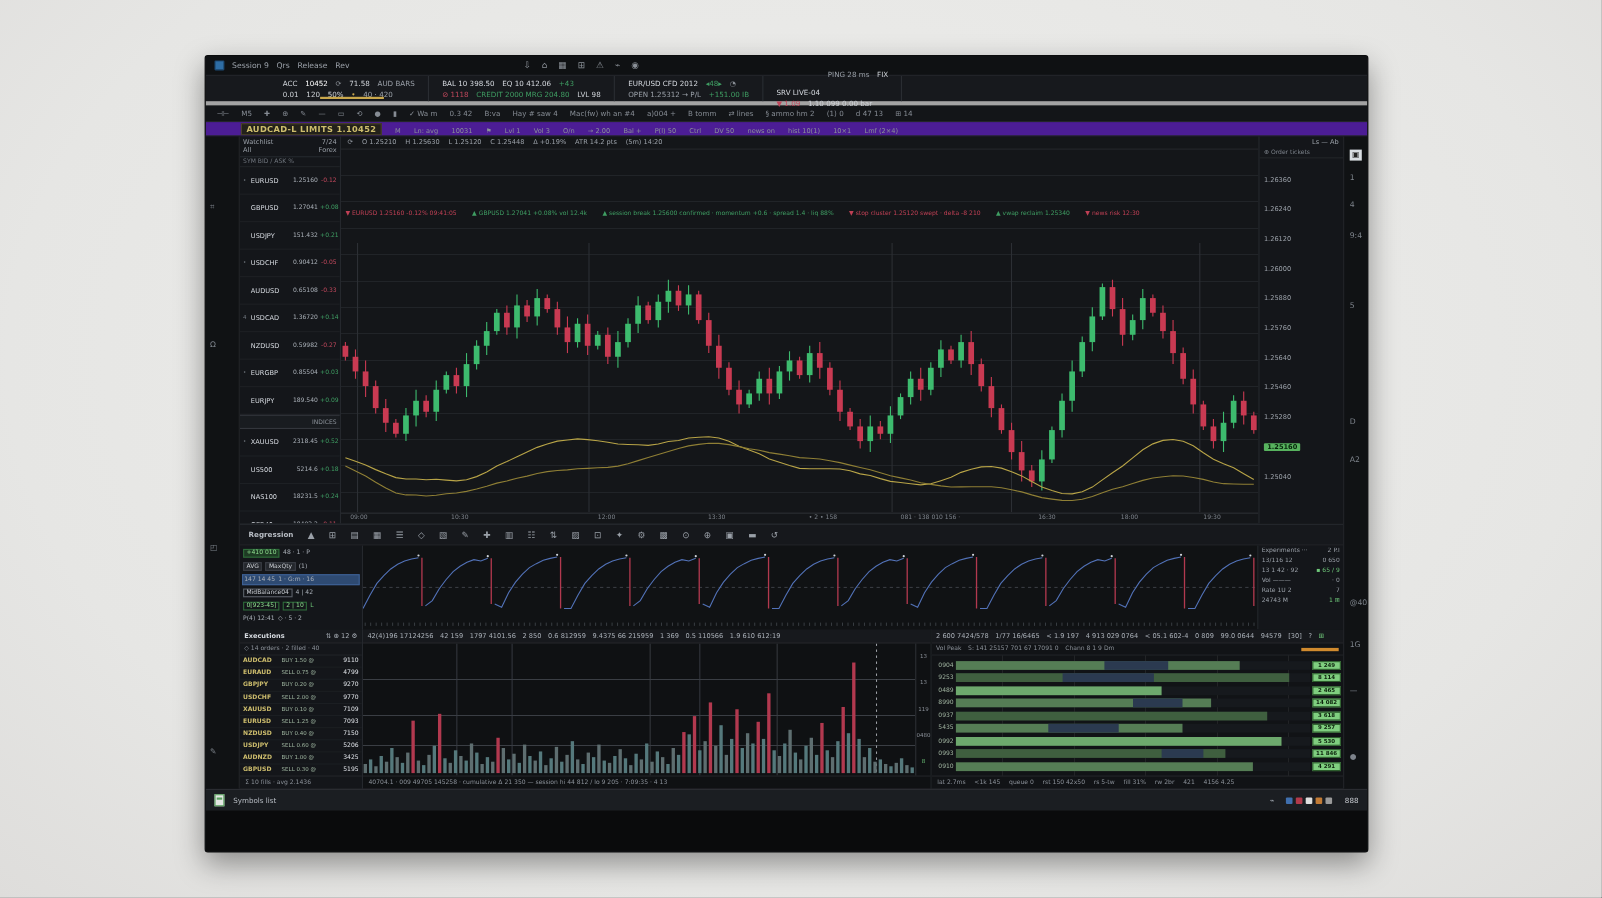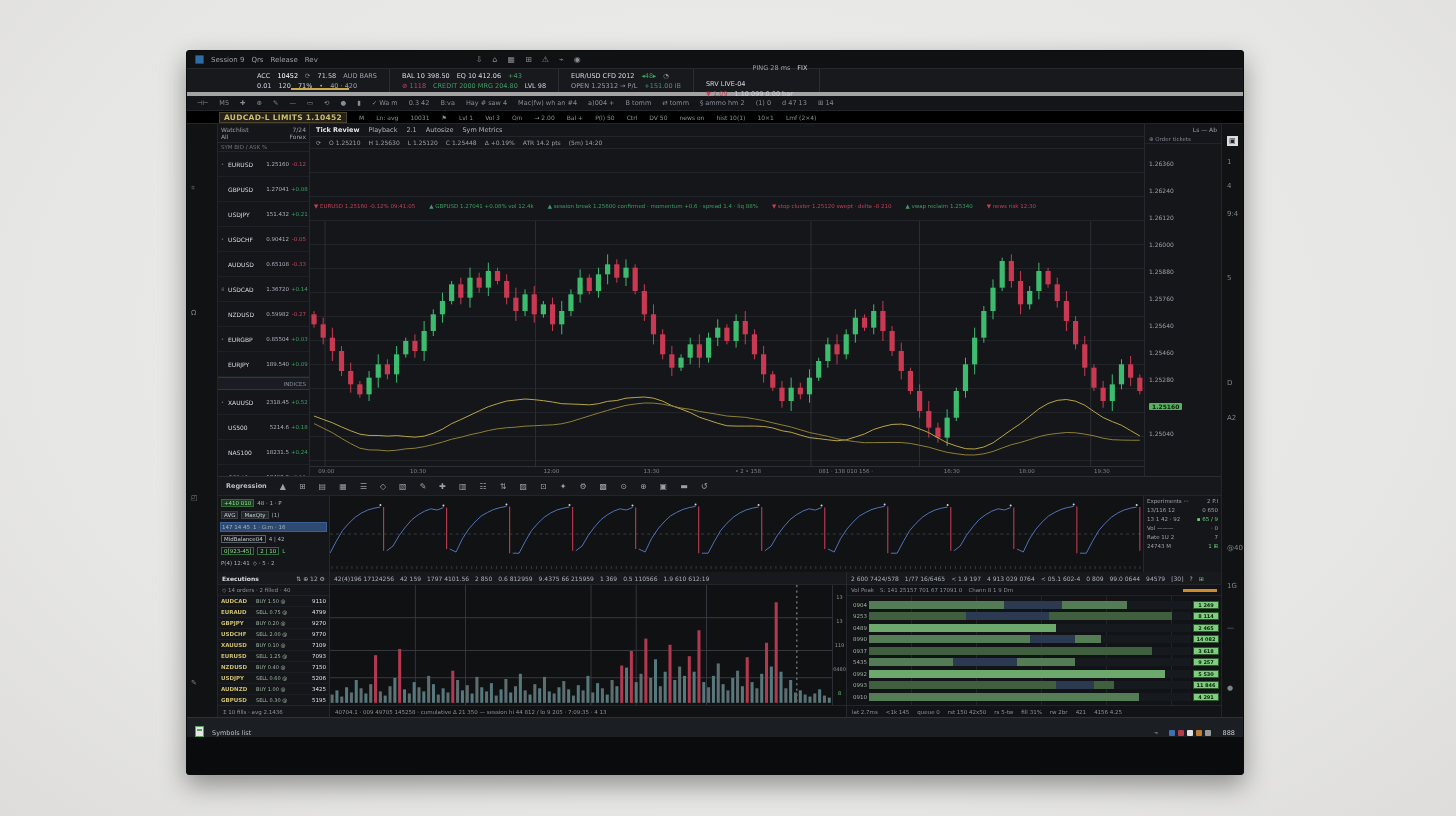--- a/index.html
+++ b/index.html
@@ -24,21 +24,21 @@
   .ib-group { display:flex; flex-direction:column; justify-content:center; gap:2px; padding:0 12px; border-right:1px solid #2a2d32; position:relative; min-width:120px; }
   .ib-row { display:flex; gap:7px; white-space:nowrap; }
   .ib-row span { font-size:6.5px; }
   .ib-underline { position:absolute; left:46px; bottom:2px; width:58px; height:2px; background:#caa84c; }
 
   
   .toolbar { height:15px; background:#131518; border-bottom:1px solid #232529; display:flex; align-items:center; gap:11px; padding:0 10px; flex:none; white-space:nowrap; overflow:hidden; }
   .tool-item { font-size:6.5px; color:#868c94; }
 
   
-  .symbolbar { height:13px; background:#000000; border-bottom:1px solid #232529; display:flex; align-items:center; gap:12px; padding:0 4px 0 32px; flex:none; white-space:nowrap; overflow:hidden; }
+  .symbolbar { height:13px; background:#4c1d95; border-bottom:1px solid #232529; display:flex; align-items:flex-end; gap:12px; padding:0 4px 0 32px; flex:none; white-space:nowrap; overflow:hidden; }
   .sym-label { font-size:7.5px; font-weight:bold; color:#cdbd6d; background:#23211a; border:1px solid #4a432a; padding:0 4px; letter-spacing:.3px; }
   .sym-stat { font-size:6px; color:#8b9199; }
 
   
   .content { flex:1; display:flex; min-height:0; }
   .dock { width:31px; background:#101214; border-right:1px solid #232529; position:relative; flex:none; }
   .dock.right { width:22px; border-right:none; border-left:1px solid #232529; }
   .dock-ic { position:absolute; left:4px; font-size:7px; color:#7d838b; }
   .dock.right .dock-ic { left:5px; }
   .center-col { flex:1; display:flex; flex-direction:column; min-width:0; }
@@ -129,21 +129,21 @@
   .depth-grid { position:absolute; inset:0; background:repeating-linear-gradient(to right, transparent 0 64px, rgba(255,255,255,.07) 64px 65px); pointer-events:none; }
   .dp-row { display:flex; align-items:center; height:10px; gap:2px; }
   .dp-price { width:20px; font-size:5.5px; color:#9fb39f; text-align:right; flex:none; }
   .dp-barwrap { flex:1; height:8px; position:relative; background:#16191d; }
   .dp-bar { position:absolute; left:0; top:0; bottom:0; }
   .dp-patch { position:absolute; top:0; bottom:0; background:#2b3a50; }
   .dp-cell { width:26px; flex:none; font-size:5px; text-align:center; background:#7fce7f; color:#0c220c; border:1px solid #2c5c2c; font-weight:bold; }
   .orange-bar { width:34px; height:3px; background:#d08a2e; margin-left:auto; }
 
   
-  .statusbar { height:20px; background:#1b1e22; border-top:1px solid #2e3136; display:flex; align-items:flex-end; padding:0 8px; gap:8px; flex:none; }
+  .statusbar { height:20px; background:#1b1e22; border-top:1px solid #2e3136; display:flex; align-items:center; padding:0 8px; gap:8px; flex:none; }
   .sb-doc { width:9px; height:11px; background:#e4e8e4; border:1px solid #58a05e; position:relative; }
   .sb-doc::after { content:""; position:absolute; left:1px; right:1px; top:2px; height:2px; background:#58a05e; }
   .sb-text { font-size:6.5px; color:#b9bec5; }
   .sb-right { margin-left:auto; display:flex; align-items:center; gap:4px; }
   .sb-wave { font-size:7px; color:#9aa0a8; margin-right:6px; }
   .sb-sq { width:6px; height:6px; border-radius:1px; }
   .sb-count { font-size:6.5px; color:#c9cdd3; margin-left:8px; }
   .footer-black { height:37px; background:#0a0b0c; flex:none; }
 </style>
 </head>
@@ -175,21 +175,21 @@
         <div class="ib-row">
           <span style="color: rgb(207, 211, 216);">ACC</span>
           <span style="color: rgb(255, 255, 255);">10452</span>
           <span style="color: rgb(138, 143, 150);">⟳</span>
           <span style="color: rgb(207, 211, 216);">71.58</span>
           <span style="color: rgb(154, 160, 168);">AUD BARS</span>
         </div>
         <div class="ib-row">
           <span style="color: rgb(207, 211, 216);">0.01</span>
           <span style="color: rgb(207, 211, 216);">120</span>
-          <span style="color: rgb(207, 211, 216);">71%</span>
+          <span style="color: rgb(207, 211, 216);">50%</span>
           <span style="color: rgb(202, 168, 76);">•</span>
           <span style="color: rgb(154, 160, 168);">40 · 420</span>
         </div>
         <div class="ib-underline"></div>
       </div>
       <div class="ib-group">
         <div class="ib-row">
           <span style="color: rgb(214, 218, 224);">BAL 10 398.50</span>
           <span style="color: rgb(214, 218, 224);">EQ 10 412.06</span>
           <span style="color: rgb(63, 158, 99);">+43</span>
@@ -235,21 +235,21 @@
       <span class="tool-item">⟲</span>
       <span class="tool-item">●</span>
       <span class="tool-item">▮</span>
       <span class="tool-item">✓ Wa m</span>
       <span class="tool-item">0.3 42</span>
       <span class="tool-item">B:va</span>
       <span class="tool-item">Hay # saw 4</span>
       <span class="tool-item">Mac(fw) wh an #4</span>
       <span class="tool-item">a)004 +</span>
       <span class="tool-item">B tomm</span>
-      <span class="tool-item">⇄ tomm</span>
+      <span class="tool-item">⇄ lines</span>
       <span class="tool-item">§ ammo hm 2</span>
       <span class="tool-item">(1) 0</span>
       <span class="tool-item">d 47 13</span>
       <span class="tool-item">⊞ 14</span>
     </div>
 
   <div class="symbolbar">
     <span class="sym-label">AUDCAD-L  LIMITS 1.10452</span>
     <span id="sym-stats" style="display:flex;gap:12px;">
         <span class="sym-stat">M</span>
@@ -372,27 +372,20 @@
               <div class="mw-row">
                 <span class="mw-mark"></span>
                 <span class="mw-sym">GER40</span>
                 <span class="mw-px">18492.2</span>
                 <span class="mw-chg" style="color: rgb(192, 72, 92);">-0.11</span>
               </div>
             </div>
         </div>
 
         <div class="chart-panel">
-          <div class="chart-tabs" id="chart-tabs">
-              <span class="chart-tab active">Tick Review</span>
-              <span class="chart-tab">Playback</span>
-              <span class="chart-tab">2.1</span>
-              <span class="chart-tab">Autosize</span>
-              <span class="chart-tab">Sym Metrics</span>
-            </div>
           <div class="chart-info" id="chart-info">
               <span class="ci-tok">⟳</span>
               <span class="ci-tok">O 1.25210</span>
               <span class="ci-tok">H 1.25630</span>
               <span class="ci-tok">L 1.25120</span>
               <span class="ci-tok">C 1.25448</span>
               <span class="ci-tok">Δ +0.19%</span>
               <span class="ci-tok">ATR 14.2 pts</span>
               <span class="ci-tok">(5m) 14:20</span>
             </div>

